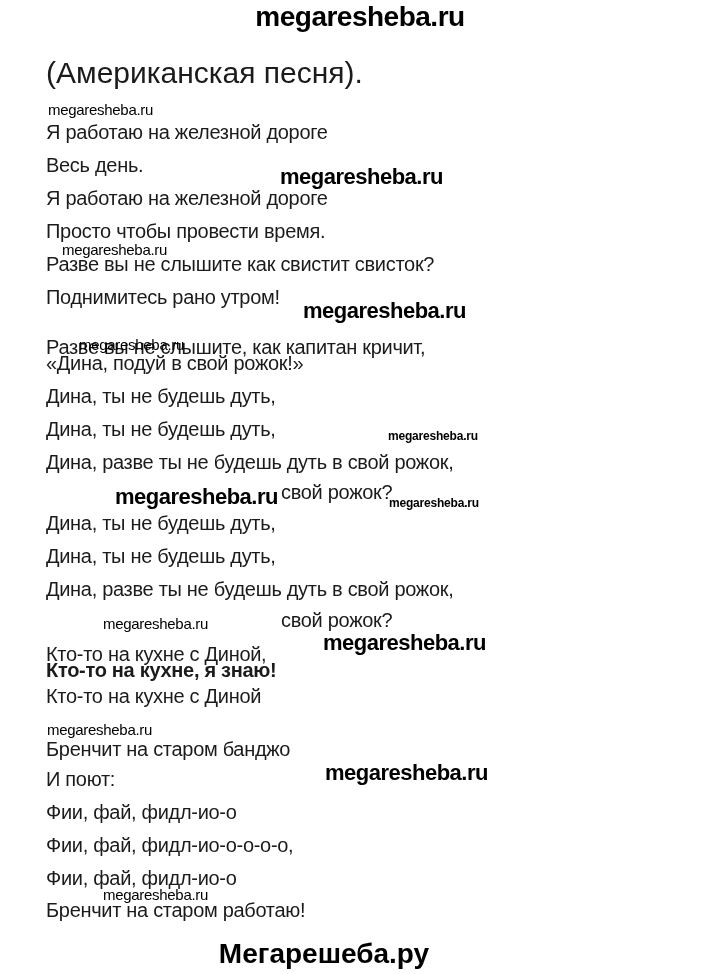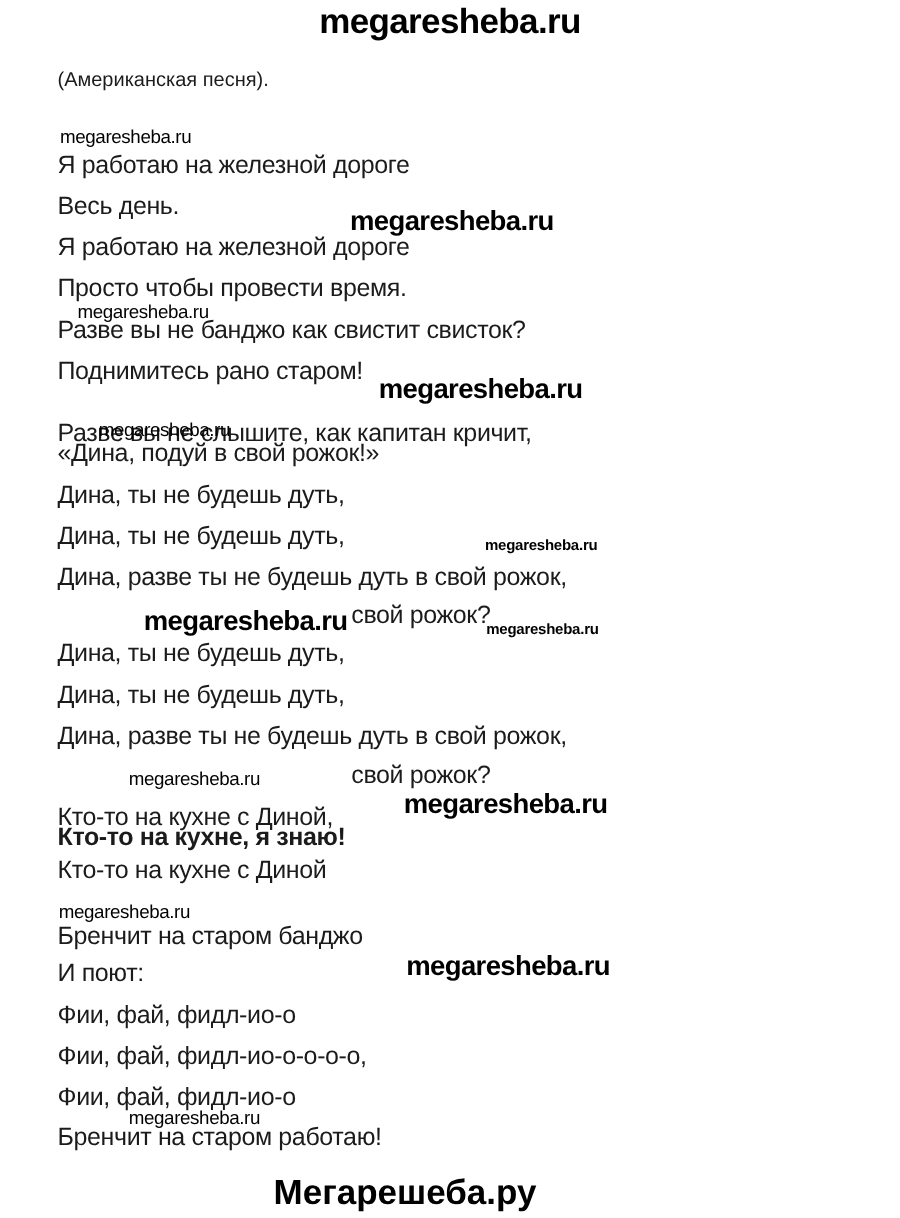--- a/index.html
+++ b/index.html
@@ -22,21 +22,21 @@
     text-align: center;
     font-size: 28px;
     font-weight: bold;
     color: #000000;
     letter-spacing: -0.5px;
   }
   .subtitle {
     position: absolute;
     left: 46px;
     top: 56px;
-    font-size: 16px;
+    font-size: 30px;
     color: #1b1b1b;
     margin: 0;
   }
   .line {
     position: absolute;
     left: 46px;
     margin: 0;
     font-size: 20px;
     color: #1b1b1b;
     white-space: nowrap;
@@ -80,22 +80,22 @@
 <p class="subtitle">(Американская песня).</p>
 
 <span class="wm wm-sm" style="left:48px; top:101px;">megaresheba.ru</span>
 
 <p class="line" style="top:121px;">Я работаю на железной дороге</p>
 <p class="line" style="top:154px;">Весь день.</p>
 <span class="wm wm-bold" style="left:280px; top:164px;">megaresheba.ru</span>
 <p class="line" style="top:187px;">Я работаю на железной дороге</p>
 <p class="line" style="top:220px;">Просто чтобы провести время.</p>
 <span class="wm wm-sm" style="left:62px; top:241px;">megaresheba.ru</span>
-<p class="line" style="top:253px;">Разве вы не банджо как свистит свисток?</p>
-<p class="line" style="top:286px;">Поднимитесь рано старом!</p>
+<p class="line" style="top:253px;">Разве вы не слышите как свистит свисток?</p>
+<p class="line" style="top:286px;">Поднимитесь рано утром!</p>
 <span class="wm wm-bold" style="left:303px; top:298px;">megaresheba.ru</span>
 <p class="line" style="top:319px;margin-top:17px;">Разве вы не слышите, как капитан кричит,</p>
 <span class="wm wm-sm" style="left:79px; top:336px;">megaresheba.ru</span>
 <p class="line" style="top:352px;">«Дина, подуй в свой рожок!»</p>
 <p class="line" style="top:385px;">Дина, ты не будешь дуть,</p>
 <p class="line" style="top:418px;">Дина, ты не будешь дуть,</p>
 <span class="wm wm-sm-bold" style="left:388px; top:429px;">megaresheba.ru</span>
 <p class="line" style="top:451px;">Дина, разве ты не будешь дуть в свой рожок,</p>
 <span class="wm wm-bold" style="left:115px; top:484px;">megaresheba.ru</span>
 <p class="line" style="top:481px; left:281px;">свой рожок?</p>

